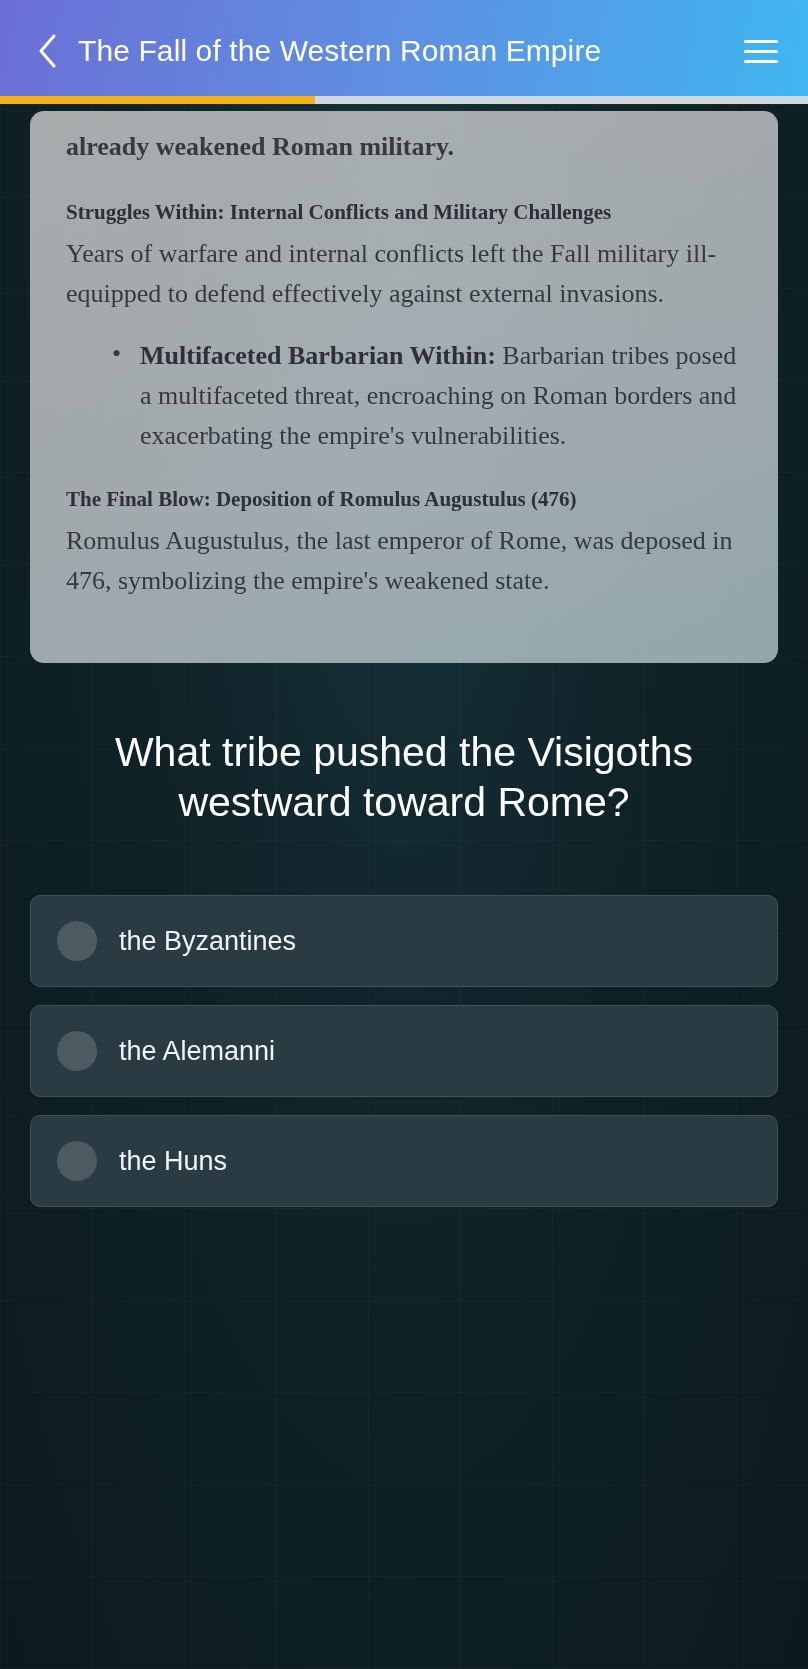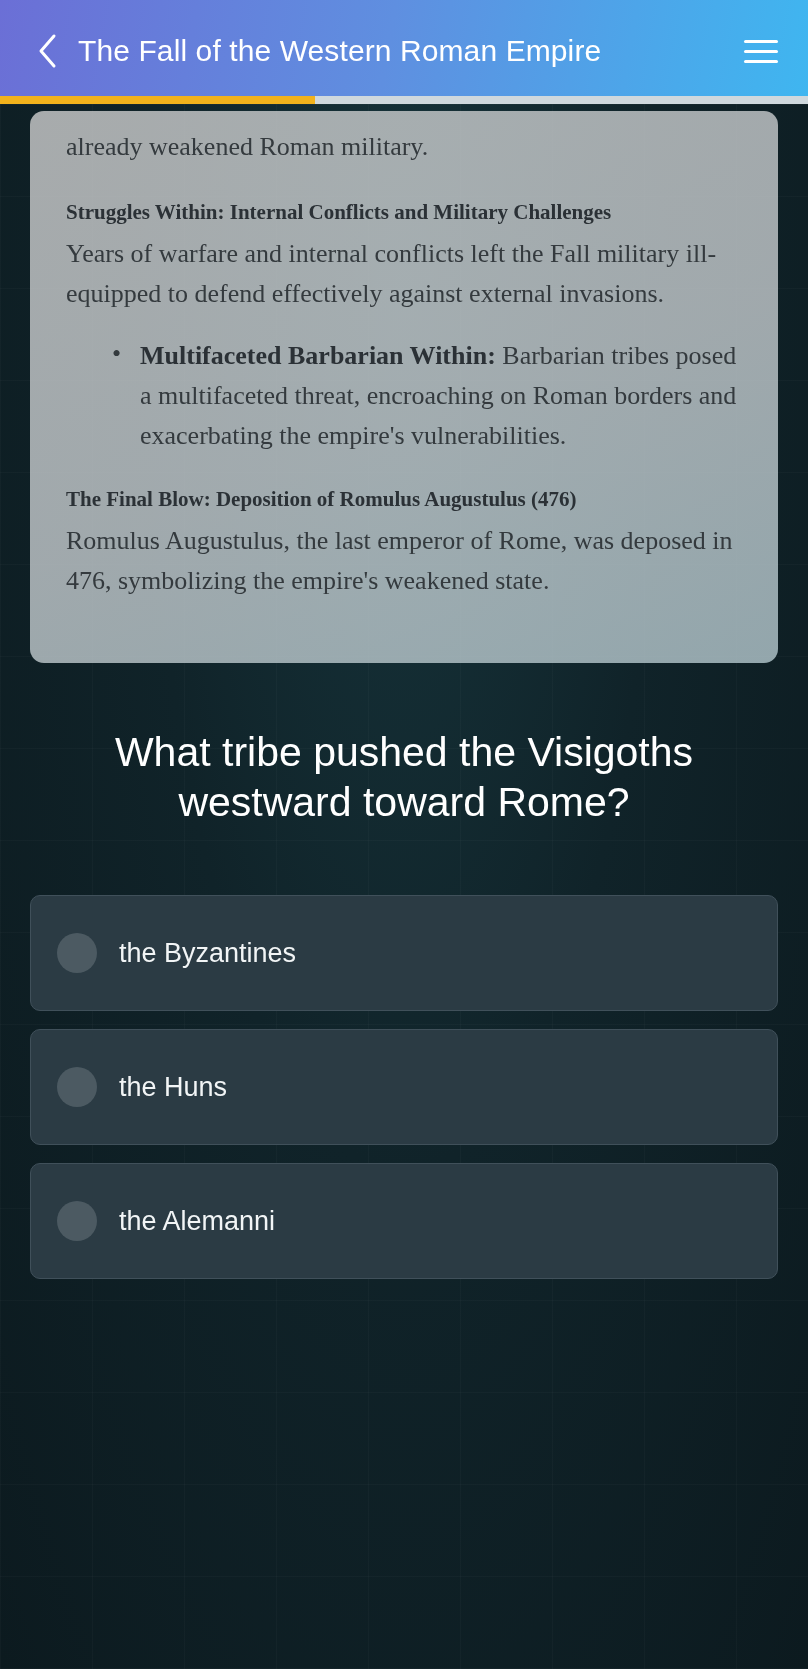--- a/index.html
+++ b/index.html
@@ -103,20 +103,21 @@
     font-family: "Liberation Serif", serif;
   }
   .reading-card p,
   .reading-card li {
     font-size: 26px;
     line-height: 40px;
     color: #343a3e;
   }
   .rc-partial {
     margin-bottom: 26px;
+    font-weight: bold;
   }
   .rc-head {
     font-size: 21px;
     line-height: 39px;
     font-weight: bold;
     color: #2b3136;
     margin-bottom: 2px;
   }
   .rc-body { margin-bottom: 22px; }
   .rc-list {
@@ -153,21 +154,21 @@
   .options {
     margin-top: 68px;
     padding: 0 30px;
     display: flex;
     flex-direction: column;
     gap: 18px;
   }
   .option {
     display: flex;
     align-items: center;
-    height: 116px;
+    height: 92px;
     border-radius: 10px;
     background: #2b3b44;
     border: 1px solid #40505a;
     padding: 0 26px;
     cursor: pointer;
   }
   .option-radio {
     width: 40px;
     height: 40px;
     border-radius: 50%;
@@ -227,22 +228,22 @@
 
     <div class="question">What tribe pushed the Visigoths westward toward Rome?</div>
 
     <div class="options">
       <div class="option">
         <div class="option-radio"></div>
         <div class="option-label">the Byzantines</div>
       </div>
       <div class="option">
         <div class="option-radio"></div>
-        <div class="option-label">the Huns</div>
+        <div class="option-label">the Alemanni</div>
       </div>
       <div class="option">
         <div class="option-radio"></div>
-        <div class="option-label">the Alemanni</div>
+        <div class="option-label">the Huns</div>
       </div>
     </div>
 
   </div>
 </div>
 
 </body></html>

